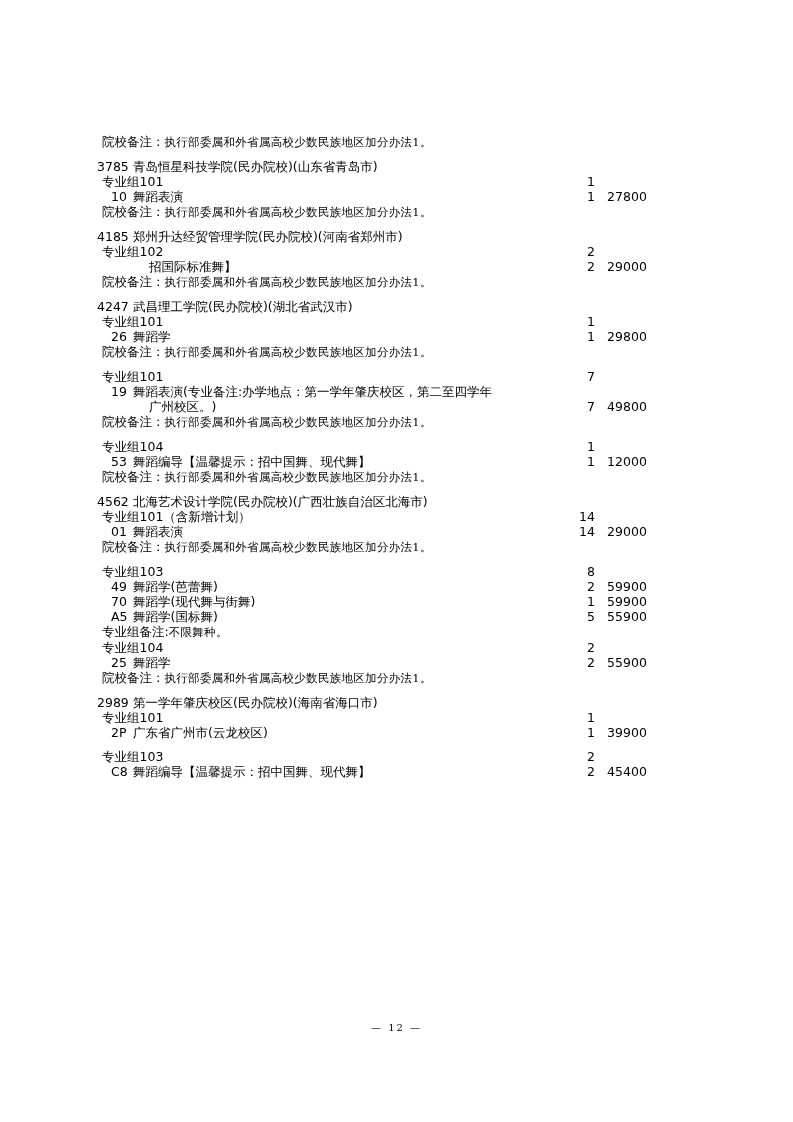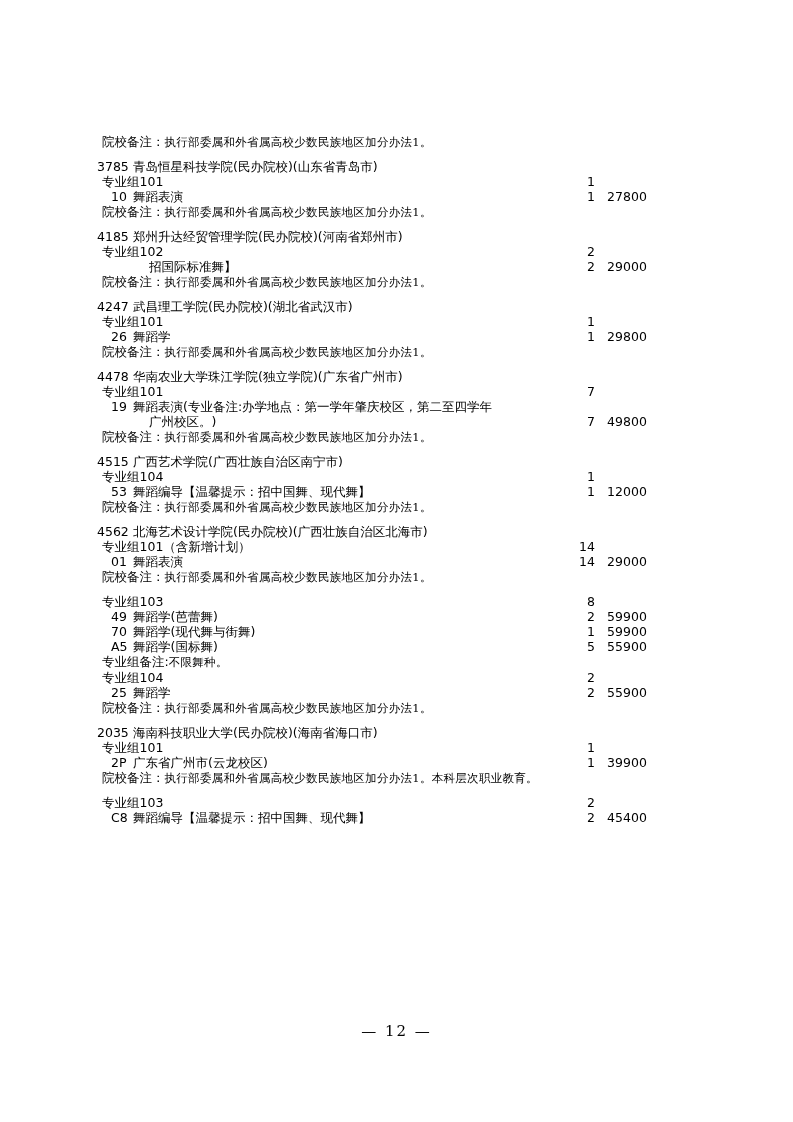--- a/index.html
+++ b/index.html
@@ -78,21 +78,21 @@
   .major-code {
     display: inline-block;
     min-width: 22px;
   }
   .footer {
     position: absolute;
     left: 0;
     top: 1022px;
     width: 793px;
     text-align: center;
-    font-size: 15px;
+    font-size: 10px;
     font-family: "DejaVu Serif", "Liberation Serif", serif;
     letter-spacing: 2px;
   }
 </style>
 </head>
 <body>
 
 <div class="page">
   <div class="content" id="content">
       <div class="blk">
@@ -110,28 +110,26 @@
         <div class="row ind-cont"><span>招国际标准舞】</span><span class="plan">2</span><span class="fee">29000</span></div>
         <div class="row ind-note note"><span class="lbl">院校备注：</span><span>执行部委属和外省属高校少数民族地区加分办法1。</span></div>
       </div>
       <div class="blk">
         <div class="row ind-school"><span class="school-code">4247</span><span>武昌理工学院(民办院校)(湖北省武汉市)</span></div>
         <div class="row ind-group"><span>专业组101</span><span class="plan">1</span><span class="fee"></span></div>
         <div class="row ind-major"><span class="major-code">26</span><span>舞蹈学</span><span class="plan">1</span><span class="fee">29800</span></div>
         <div class="row ind-note note"><span class="lbl">院校备注：</span><span>执行部委属和外省属高校少数民族地区加分办法1。</span></div>
       </div>
       <div class="blk">
-        <div class="row ind-school"><span class="school-code">4478</span><span>华南农业大学珠江学院(独立学院)(广东省广州市)</span></div>
         <div class="row ind-group"><span>专业组101</span><span class="plan">7</span><span class="fee"></span></div>
         <div class="row ind-major"><span class="major-code">19</span><span>舞蹈表演(专业备注:办学地点：第一学年肇庆校区，第二至四学年</span></div>
         <div class="row ind-cont"><span>广州校区。)</span><span class="plan">7</span><span class="fee">49800</span></div>
         <div class="row ind-note note"><span class="lbl">院校备注：</span><span>执行部委属和外省属高校少数民族地区加分办法1。</span></div>
       </div>
       <div class="blk">
-        <div class="row ind-school"><span class="school-code">4515</span><span>广西艺术学院(广西壮族自治区南宁市)</span></div>
         <div class="row ind-group"><span>专业组104</span><span class="plan">1</span><span class="fee"></span></div>
         <div class="row ind-major"><span class="major-code">53</span><span>舞蹈编导【温馨提示：招中国舞、现代舞】</span><span class="plan">1</span><span class="fee">12000</span></div>
         <div class="row ind-note note"><span class="lbl">院校备注：</span><span>执行部委属和外省属高校少数民族地区加分办法1。</span></div>
       </div>
       <div class="blk">
         <div class="row ind-school"><span class="school-code">4562</span><span>北海艺术设计学院(民办院校)(广西壮族自治区北海市)</span></div>
         <div class="row ind-group"><span>专业组101（含新增计划）</span><span class="plan">14</span><span class="fee"></span></div>
         <div class="row ind-major"><span class="major-code">01</span><span>舞蹈表演</span><span class="plan">14</span><span class="fee">29000</span></div>
         <div class="row ind-note note"><span class="lbl">院校备注：</span><span>执行部委属和外省属高校少数民族地区加分办法1。</span></div>
       </div>
@@ -139,24 +137,23 @@
         <div class="row ind-group"><span>专业组103</span><span class="plan">8</span><span class="fee"></span></div>
         <div class="row ind-major"><span class="major-code">49</span><span>舞蹈学(芭蕾舞)</span><span class="plan">2</span><span class="fee">59900</span></div>
         <div class="row ind-major"><span class="major-code">70</span><span>舞蹈学(现代舞与街舞)</span><span class="plan">1</span><span class="fee">59900</span></div>
         <div class="row ind-major"><span class="major-code">A5</span><span>舞蹈学(国标舞)</span><span class="plan">5</span><span class="fee">55900</span></div>
         <div class="row ind-gnote note"><span class="lbl">专业组备注:</span><span>不限舞种。</span></div>
         <div class="row ind-group"><span>专业组104</span><span class="plan">2</span><span class="fee"></span></div>
         <div class="row ind-major"><span class="major-code">25</span><span>舞蹈学</span><span class="plan">2</span><span class="fee">55900</span></div>
         <div class="row ind-note note"><span class="lbl">院校备注：</span><span>执行部委属和外省属高校少数民族地区加分办法1。</span></div>
       </div>
       <div class="blk">
-        <div class="row ind-school"><span class="school-code">2035</span><span>海南科技职业大学(民办院校)(海南省海口市)</span></div>
+        <div class="row ind-school"><span class="school-code">2989</span><span>第一学年肇庆校区(民办院校)(海南省海口市)</span></div>
         <div class="row ind-group"><span>专业组101</span><span class="plan">1</span><span class="fee"></span></div>
         <div class="row ind-major"><span class="major-code">2P</span><span>广东省广州市(云龙校区)</span><span class="plan">1</span><span class="fee">39900</span></div>
-        <div class="row ind-note note"><span class="lbl">院校备注：</span><span>执行部委属和外省属高校少数民族地区加分办法1。本科层次职业教育。</span></div>
       </div>
       <div class="blk">
         <div class="row ind-group"><span>专业组103</span><span class="plan">2</span><span class="fee"></span></div>
         <div class="row ind-major"><span class="major-code">C8</span><span>舞蹈编导【温馨提示：招中国舞、现代舞】</span><span class="plan">2</span><span class="fee">45400</span></div>
       </div>
     </div>
   <div class="footer">— 12 —</div>
 </div>
 
 </body></html>

